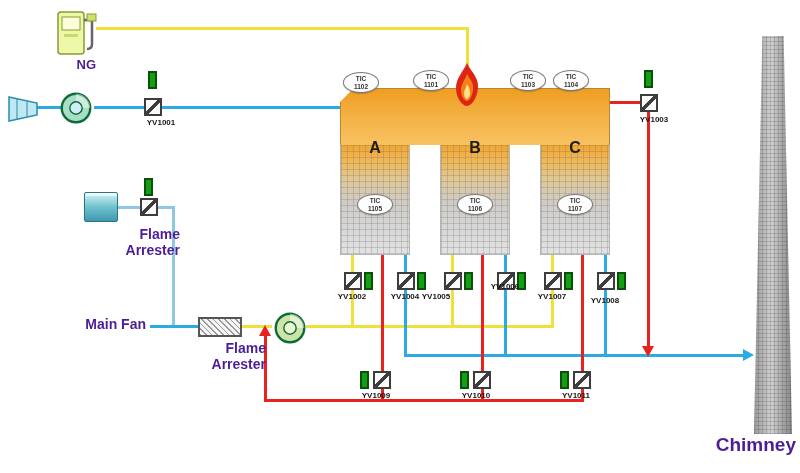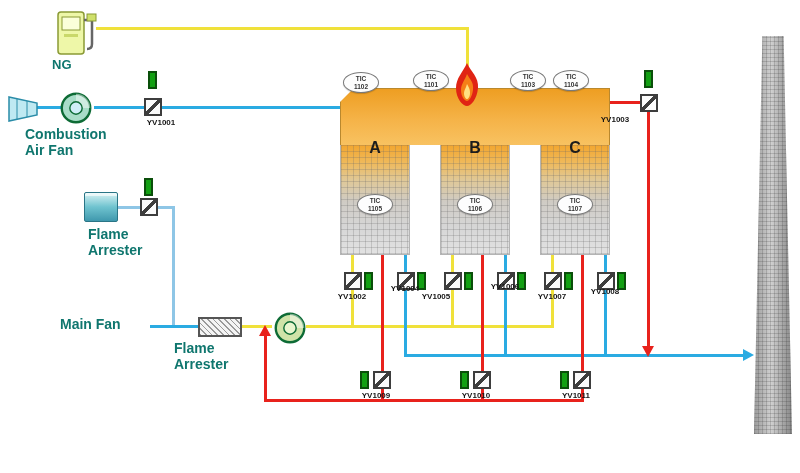--- a/index.html
+++ b/index.html
@@ -3,21 +3,21 @@
 <meta charset="utf-8">
 <style>
   html,body{margin:0;padding:0;background:#fff;font-family:"Liberation Sans",sans-serif;}
   *{box-sizing:border-box;}
   #canvas{position:relative;width:800px;height:473px;background:#ffffff;overflow:hidden;}
   .pipe{position:absolute;}
   .pipe.gas{background:#f0e13a;}
   .pipe.air{background:#2aabe2;}
   .pipe.hot{background:#e8221c;}
   .pipe.aux{background:#8ec6e6;}
-  .eq-lbl{position:absolute;font-weight:700;color:#0f766e;font-size:14px;line-height:1.12;text-align:left;}
+  .eq-lbl{position:absolute;font-weight:700;color:#4c1d95;font-size:14px;line-height:1.12;text-align:right;}
   .vlbl{position:absolute;width:56px;text-align:center;font-size:8px;font-weight:700;color:#151515;}
   .valve{position:absolute;width:18px;height:18px;border:2px solid #3d3d3d;
     background:linear-gradient(135deg,transparent 42%,#3d3d3d 42%,#3d3d3d 58%,transparent 58%),#fbfbfb;}
   .gbar{position:absolute;width:9px;height:18px;background:#12a012;border:2px solid #0a4f0a;}
   .tic{position:absolute;width:36px;height:21px;border:1px solid #7a7a7a;border-radius:50%;background:#fdfdfd;
     display:flex;flex-direction:column;align-items:center;justify-content:center;
     font-size:6.5px;font-weight:700;color:#333;line-height:1.15;box-shadow:0 1px 1px rgba(0,0,0,.18);}
   #vessel-header{position:absolute;left:340px;top:88px;width:270px;height:57px;
     background:linear-gradient(180deg,#ee9e22 0%,#f5b348 55%,#f8c261 100%);
     border:1px solid #b9882e;border-bottom:none;
@@ -169,60 +169,60 @@
   </div>
 
   <div id="chimney"></div>
 
   <div class="gbar" style="left:148px;top:71px"></div>
   <div class="valve" style="left:144px;top:98px"></div>
   <div class="vlbl" style="left:133px;top:118px">YV1001</div>
 
   <div class="gbar" style="left:644px;top:70px"></div>
   <div class="valve" style="left:640px;top:94px"></div>
-  <div class="vlbl" style="left:587px;top:115px">YV1003</div>
+  <div class="vlbl" style="left:626px;top:115px">YV1003</div>
 
   <div class="gbar" style="left:144px;top:178px"></div>
   <div class="valve" style="left:140px;top:198px"></div>
 
   <div class="valve" style="left:344px;top:272px"></div>
   <div class="gbar" style="left:364px;top:272px"></div>
   <div class="vlbl" style="left:324px;top:292px">YV1002</div>
 
   <div class="valve" style="left:397px;top:272px"></div>
   <div class="gbar" style="left:417px;top:272px"></div>
-  <div class="vlbl" style="left:377px;top:284px">YV1004</div>
+  <div class="vlbl" style="left:377px;top:292px">YV1004</div>
 
   <div class="valve" style="left:444px;top:272px"></div>
   <div class="gbar" style="left:464px;top:272px"></div>
   <div class="vlbl" style="left:408px;top:292px">YV1005</div>
 
   <div class="valve" style="left:497px;top:272px"></div>
   <div class="gbar" style="left:517px;top:272px"></div>
   <div class="vlbl" style="left:477px;top:282px">YV1006</div>
 
   <div class="valve" style="left:544px;top:272px"></div>
   <div class="gbar" style="left:564px;top:272px"></div>
   <div class="vlbl" style="left:524px;top:292px">YV1007</div>
 
   <div class="valve" style="left:597px;top:272px"></div>
   <div class="gbar" style="left:617px;top:272px"></div>
-  <div class="vlbl" style="left:577px;top:287px">YV1008</div>
+  <div class="vlbl" style="left:577px;top:296px">YV1008</div>
 
   <div class="gbar" style="left:360px;top:371px"></div>
   <div class="valve" style="left:373px;top:371px"></div>
   <div class="vlbl" style="left:348px;top:391px">YV1009</div>
 
   <div class="gbar" style="left:460px;top:371px"></div>
   <div class="valve" style="left:473px;top:371px"></div>
   <div class="vlbl" style="left:448px;top:391px">YV1010</div>
 
   <div class="gbar" style="left:560px;top:371px"></div>
   <div class="valve" style="left:573px;top:371px"></div>
   <div class="vlbl" style="left:548px;top:391px">YV1011</div>
 
   <div class="eq-lbl" style="left:52px;top:58px;width:44px;font-size:13px">NG</div>
-  <div class="eq-lbl" style="left:25px;top:127px;width:100px">Combustion Air Fan</div>
   <div class="eq-lbl" style="left:88px;top:227px;width:92px">Flame Arrester</div>
   <div class="eq-lbl" style="left:60px;top:317px;width:86px;white-space:nowrap">Main Fan</div>
   <div class="eq-lbl" style="left:174px;top:341px;width:92px">Flame Arrester</div>
+  <div class="eq-lbl" style="left:684px;top:434px;width:112px;font-size:19px">Chimney</div>
 
 </div>
 
 </body></html>

